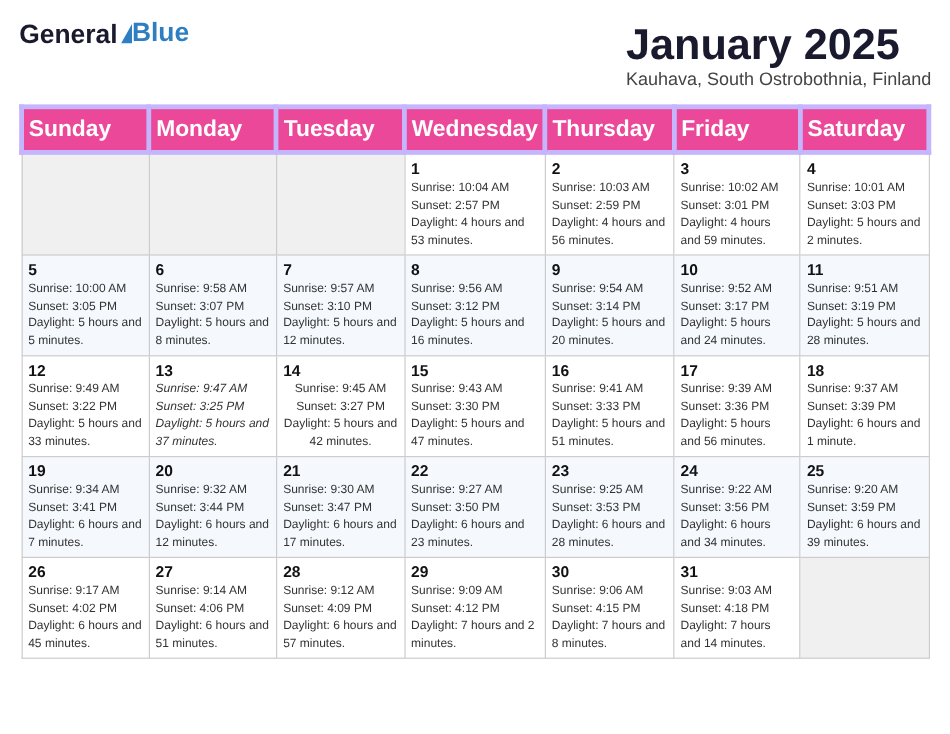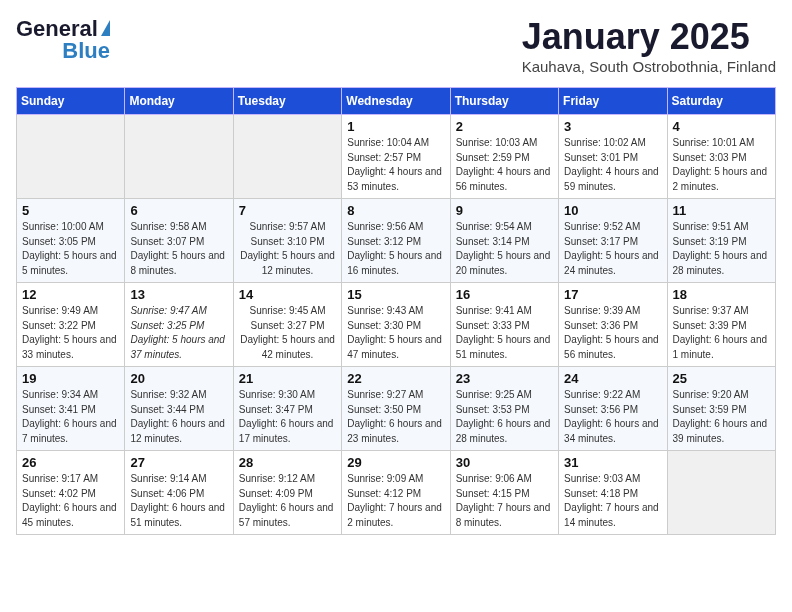--- a/index.html
+++ b/index.html
@@ -11,48 +11,47 @@
       padding: 16px;
     }
     .header {
       display: flex;
       justify-content: space-between;
       align-items: flex-start;
       margin-bottom: 12px;
     }
     .logo {
       display: flex;
-      flex-direction: column;
-      align-items: flex-end;
+      align-items: center;
     }
     .title-block {
       text-align: left;
     }
     .month-title {
       font-size: 36px;
       font-weight: bold;
       color: #1a1a2e;
     }
     .location {
       font-size: 15px;
       color: #444;
     }
     .calendar {
       width: 100%;
       border-collapse: collapse;
       border: 1px solid #ccc;
     }
     .calendar th {
-      background-color: #1d4ed8;
+      background-color: #ec4899;
       color: #fff;
-      font-size: 12px;
+      font-size: 19px;
       font-weight: bold;
       padding: 6px 4px;
       text-align: left;
-      border: 1px solid #c4b5fd;
+      border: 4px solid #c4b5fd;
     }
     .calendar td {
       border: 1px solid #ccc;
       vertical-align: top;
       padding: 4px 5px;
       width: 108px;
       min-height: 80px;
       font-size: 10.5px;
       color: #222;
       background: #fff;
@@ -146,21 +145,21 @@
 Daylight: 5 hours and 5 minutes.</div>
         </td>
         <td>
           <div class="day-number">6</div>
           <div class="day-info" style="white-space: pre-line;">Sunrise: 9:58 AM
 Sunset: 3:07 PM
 Daylight: 5 hours and 8 minutes.</div>
         </td>
         <td>
           <div class="day-number">7</div>
-          <div class="day-info" style="white-space: pre-line; text-align: center;">Sunrise: 9:57 AM
+          <div class="day-info" style="white-space: pre-line;">Sunrise: 9:57 AM
 Sunset: 3:10 PM
 Daylight: 5 hours and 12 minutes.</div>
         </td>
         <td>
           <div class="day-number">8</div>
           <div class="day-info" style="white-space: pre-line;">Sunrise: 9:56 AM
 Sunset: 3:12 PM
 Daylight: 5 hours and 16 minutes.</div>
         </td>
         <td>

